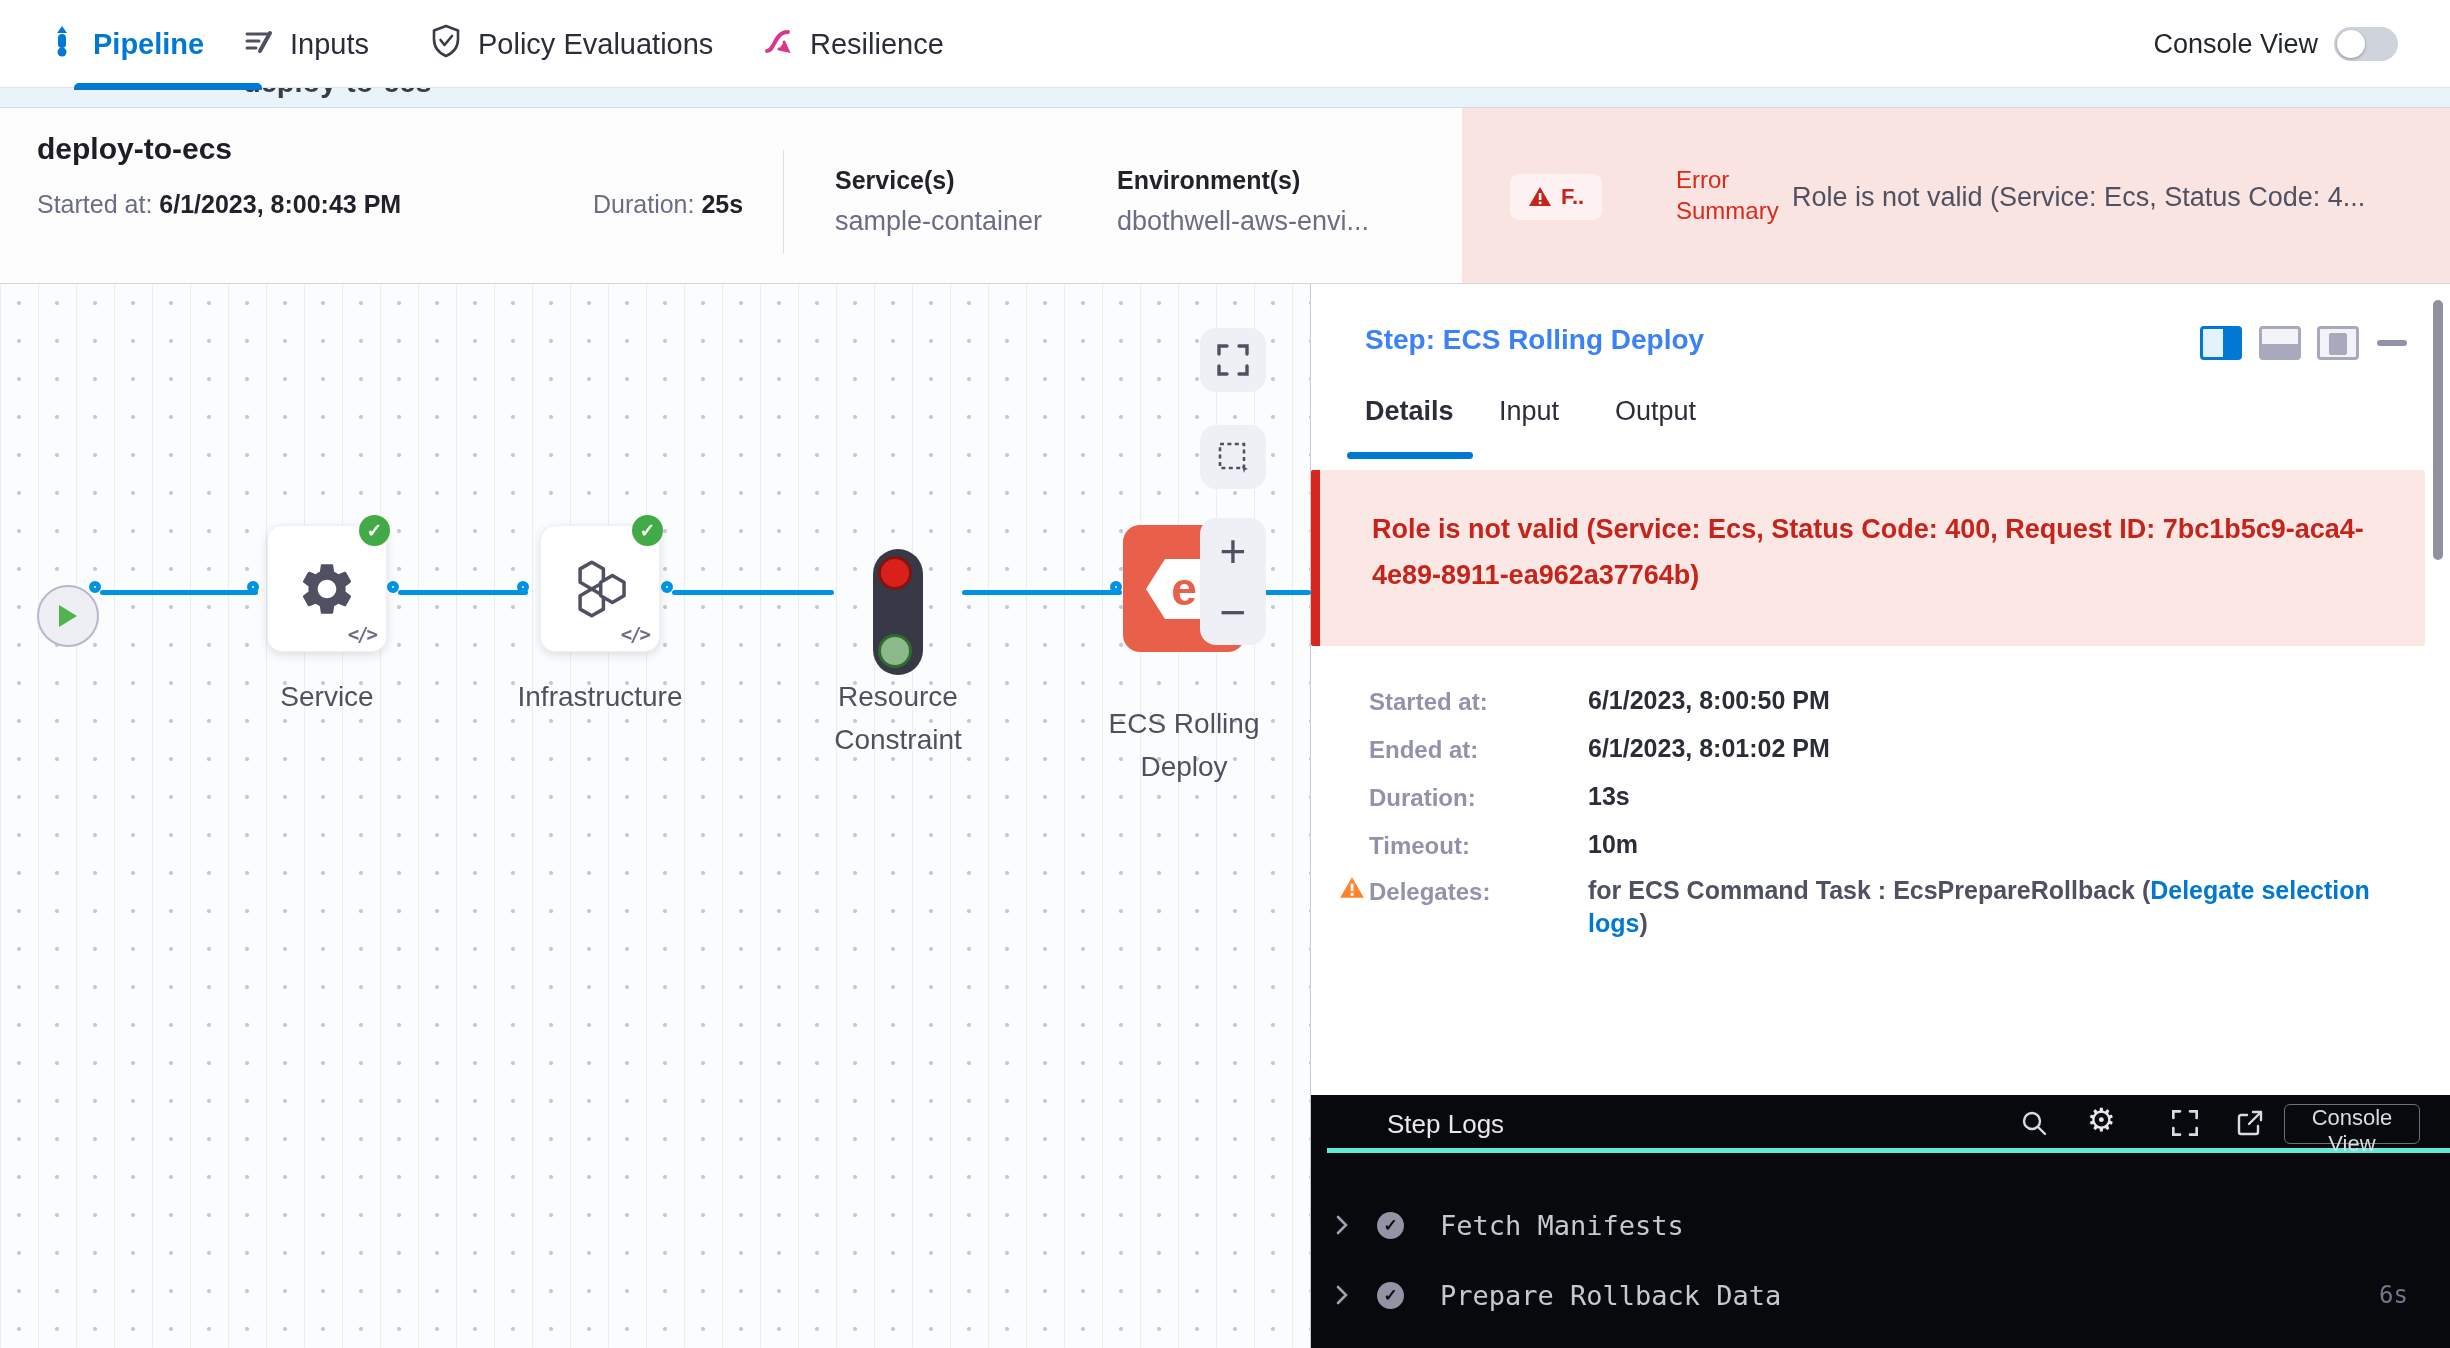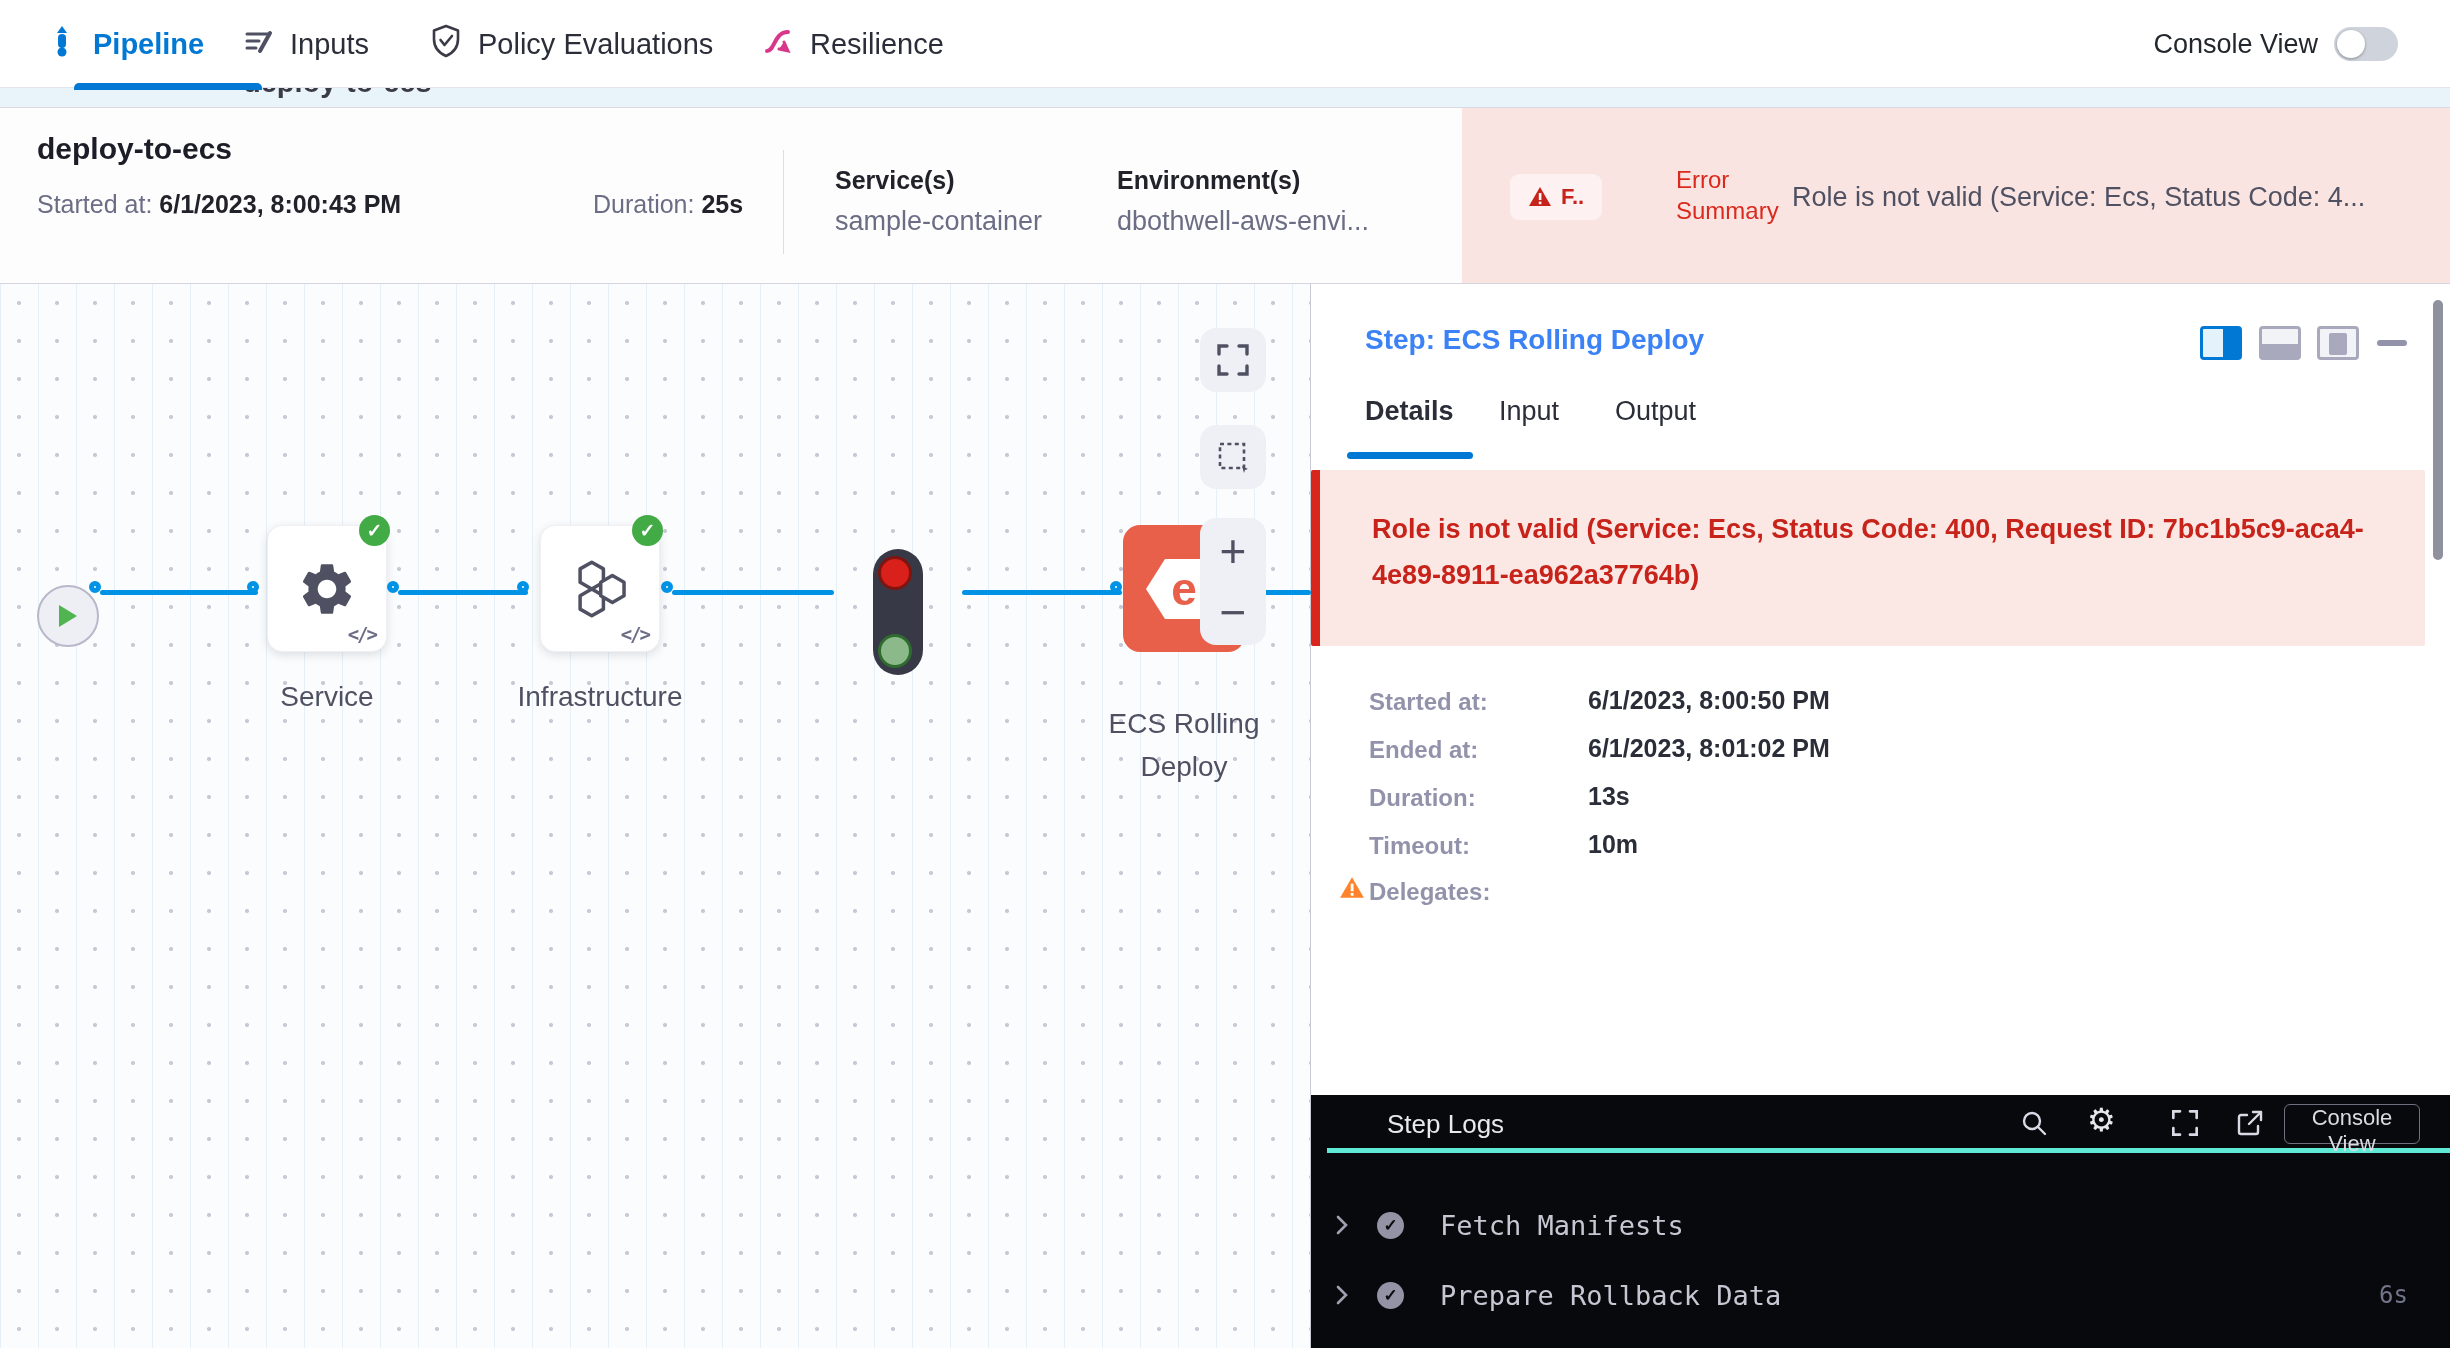--- a/index.html
+++ b/index.html
@@ -243,20 +243,21 @@
       </svg>
     <span class="code">&lt;/&gt;</span>
     <span class="check-badge">✓</span>
   </div>
   <div class="node-label" style="left:490px;">Infrastructure</div>
 
   <div id="traffic-light">
     <div class="red"></div>
     <div class="green"></div>
   </div>
+  <div class="node-label" style="left:788px;">Resource Constraint</div>
 
   <div id="ecs-card">
     <svg width="80" height="70" viewBox="0 0 80 70">
       <polygon points="21,5 59,5 78,35 59,65 21,65 2,35" fill="#fff"></polygon>
       <text x="40" y="51" text-anchor="middle" font-family="Liberation Sans, sans-serif" font-size="46" font-weight="bold" fill="#E8604A">e</text>
       </svg>
   </div>
   <div class="node-label" style="left:1074px;margin-top:27px;">ECS Rolling Deploy</div>
 
   <div class="canvas-btn" style="top:44px;">
@@ -304,20 +305,21 @@
   <div class="drow-label" style="top:548px;">Timeout:</div>
   <div class="drow-value" style="top:546px;">10m</div>
 
   <svg style="position:absolute; left:28px; top:592px;" width="26" height="24" viewBox="0 0 24 22">
     <path d="M12 1 L23 20 H1 Z" fill="#FF832B"></path>
       <rect x="10.8" y="7" width="2.6" height="7" fill="#fff"></rect>
       <rect x="10.8" y="15.6" width="2.6" height="2.6" fill="#fff"></rect>
     </svg>
   <div class="drow-label" style="top:594px;">Delegates:</div>
   <div id="delegates-val">
+    <div class="dlg-line"><span>for ECS Command Task : EcsPrepareRollback (</span><a>Delegate selection logs</a><span>)</span></div>
   </div>
 
   <div id="panel-scrollbar"></div>
 
   <div id="steplogs">
     <div id="sl-header">
       <span id="sl-title">Step Logs</span>
       <span class="sl-ico" style="left:692px;">
         <svg width="30" height="30" viewBox="0 0 30 30" fill="none" stroke="#D9DAE5" stroke-width="2.4" stroke-linecap="round">
           <circle cx="13" cy="13" r="8"></circle>

